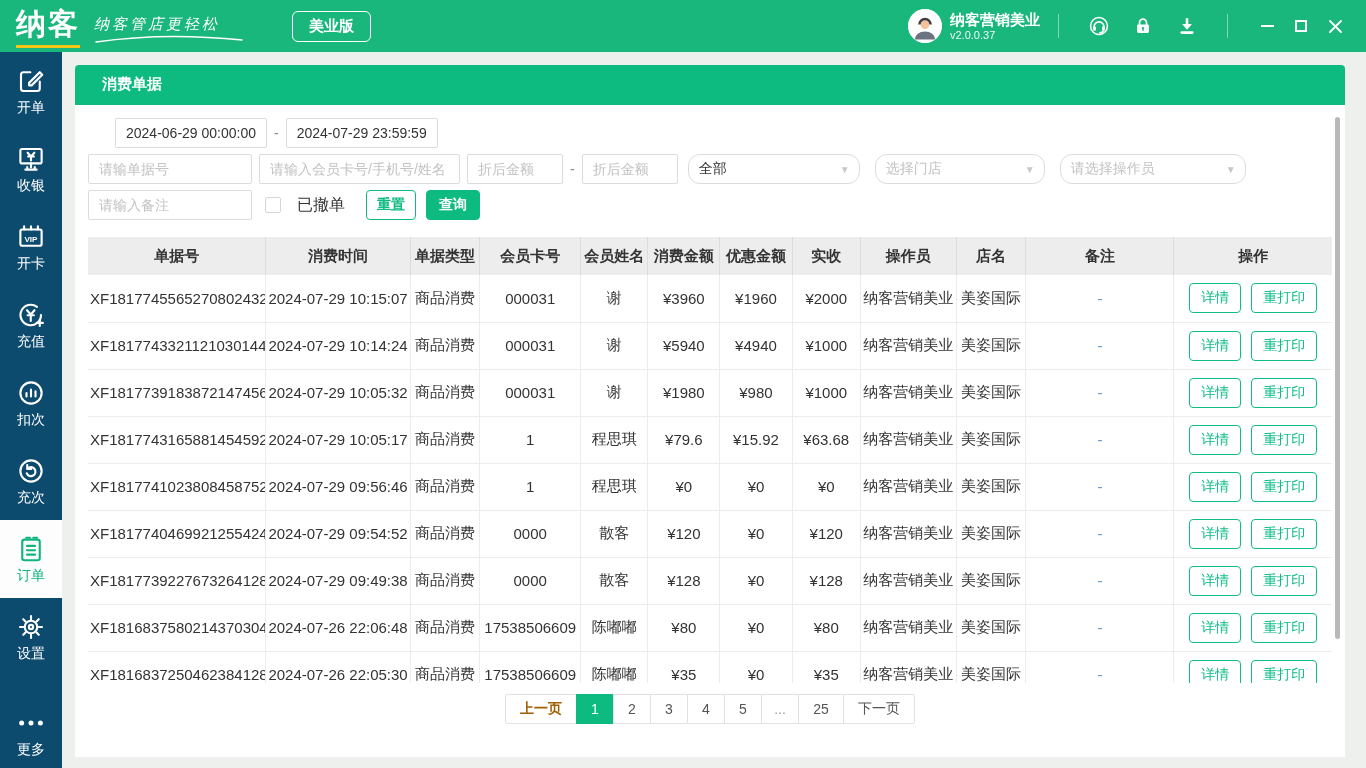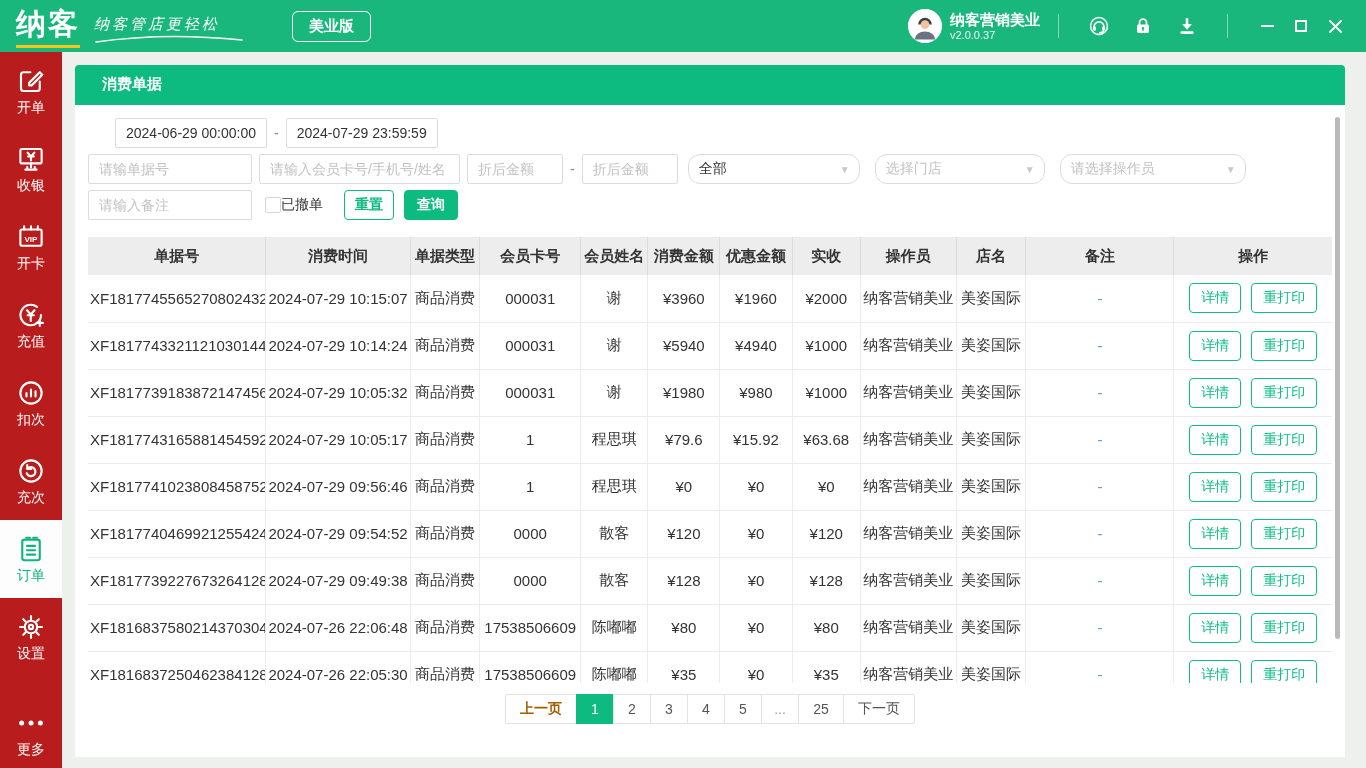--- a/index.html
+++ b/index.html
@@ -31,21 +31,21 @@
   .user-version { font-size:11px; opacity:.92; line-height:13px; }
   .hdr-divider { width:1px; height:24px; background:rgba(255,255,255,.45); margin:0 18px; }
   .hdr-icon { width:22px; height:22px; margin:0 11px; cursor:pointer; display:inline-flex; }
   .win-controls { display:flex; align-items:center; margin:0 14px 0 4px; }
   .win-btn { width:34px; height:30px; display:flex; align-items:center; justify-content:center; cursor:pointer; }
   .win-min-bar { width:13px; height:2px; background:#fff; }
   .win-max-box { width:12px; height:12px; border:2px solid #fff; }
 
   
   .sidebar { position:absolute; top:52px; left:0; width:62px; height:716px;
-    background:#b91c1c; display:flex; flex-direction:column; }
+    background:#0c4a6e; display:flex; flex-direction:column; }
   .sb-item { height:78px; display:flex; flex-direction:column; align-items:center;
     justify-content:center; color:#fff; cursor:pointer; }
   .sb-item.active { background:#fdfdfd; color:#10b57c; }
   .sb-icon { width:30px; height:30px; display:block; }
   .sb-icon svg { width:30px; height:30px; }
   .sb-label { font-size:14px; margin-top:3px; }
   .sb-item:last-child { margin-top:auto; margin-bottom:6px; height:58px; }
 
   
   .main { position:absolute; top:52px; left:62px; width:1304px; height:716px;
@@ -71,21 +71,21 @@
   .date-input { width:152px; text-align:center; padding:0 4px; }
   .range-dash { margin:0 7px; color:#888; font-size:14px; }
   .select-box { height:30px; border:1px solid #dcdcdc; border-radius:12px; background:#fff;
     display:flex; align-items:center; padding:0 10px; font-size:14px; cursor:pointer;
     position:relative; }
   .select-box .sel-text { color:#333; }
   .select-box.placeholder .sel-text { color:#c2c2c2; }
   .select-caret { position:absolute; right:9px; font-size:10px; color:#c8c8c8; }
   .checkbox { width:16px; height:16px; border:1px solid #d6d6d6; border-radius:2px;
     background:#fff; cursor:pointer; }
-  .chk-label { font-size:14px; color:#333; margin-left:0; }
+  .chk-label { font-size:16px; color:#333; margin-left:16px; }
   .btn-reset { width:50px; height:30px; border:1px solid #0dba80; border-radius:4px;
     background:#fff; color:#0dba80; font-size:14px; font-weight:bold; cursor:pointer;
     display:flex; align-items:center; justify-content:center; }
   .btn-search { width:54px; height:30px; border:1px solid #0dba80; border-radius:4px;
     background:#0dba80; color:#fff; font-size:14px; font-weight:bold; cursor:pointer;
     display:flex; align-items:center; justify-content:center; }
 
   
   .table-wrap { margin-top:17px; height:446px; overflow:hidden; }
   table { width:100%; border-collapse:collapse; table-layout:fixed; }

